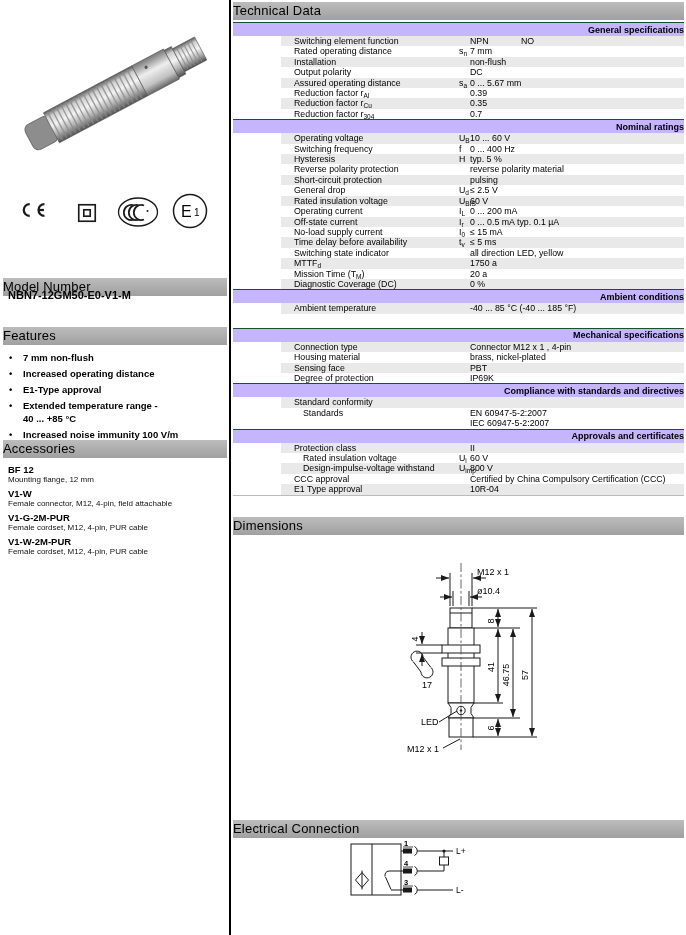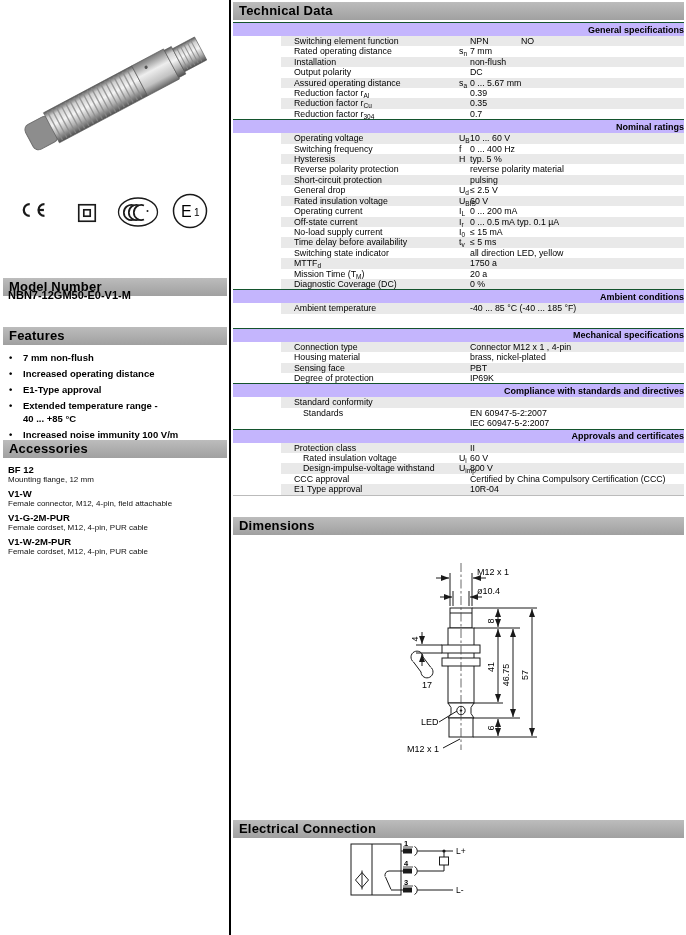--- a/index.html
+++ b/index.html
@@ -3,21 +3,21 @@
 <meta charset="utf-8">
 <style>
   html,body{margin:0;padding:0;background:#fff;}
   .page{position:relative;width:686px;height:935px;background:#fff;overflow:hidden;
         font-family:"Liberation Sans",sans-serif;color:#000;}
   .vdiv{position:absolute;left:229px;top:0;width:1.5px;height:935px;background:#000;}
 
   
   .bar{position:absolute;height:18px;line-height:18px;box-sizing:border-box;
        background:linear-gradient(180deg,#bcbcbc,#a0a0a0);
-       font-weight:bold;font-size:13px;padding-left:6px;letter-spacing:.2px;}
+       font-weight:normal;font-size:13px;letter-spacing:.2px;}
 
   
   #spec-table{position:absolute;left:233px;top:22px;width:451px;font-size:8.8px;}
   .sec-header{font-weight:bold;font-size:9px;border-top:1px solid #14532d;background:#c4b5fd;
               padding:1.5px 0 1.5px 2px;text-align:right;}
   .spec-row{position:relative;min-height:10.4px;line-height:10.4px;margin-left:48px;}
   .spec-row.alt{background:#e9e9e9;}
   .spec-row.multi{min-height:20.8px;}
   .lab{display:inline-block;padding-left:13px;}
   .lab.ind{padding-left:22px;text-align:right;}

